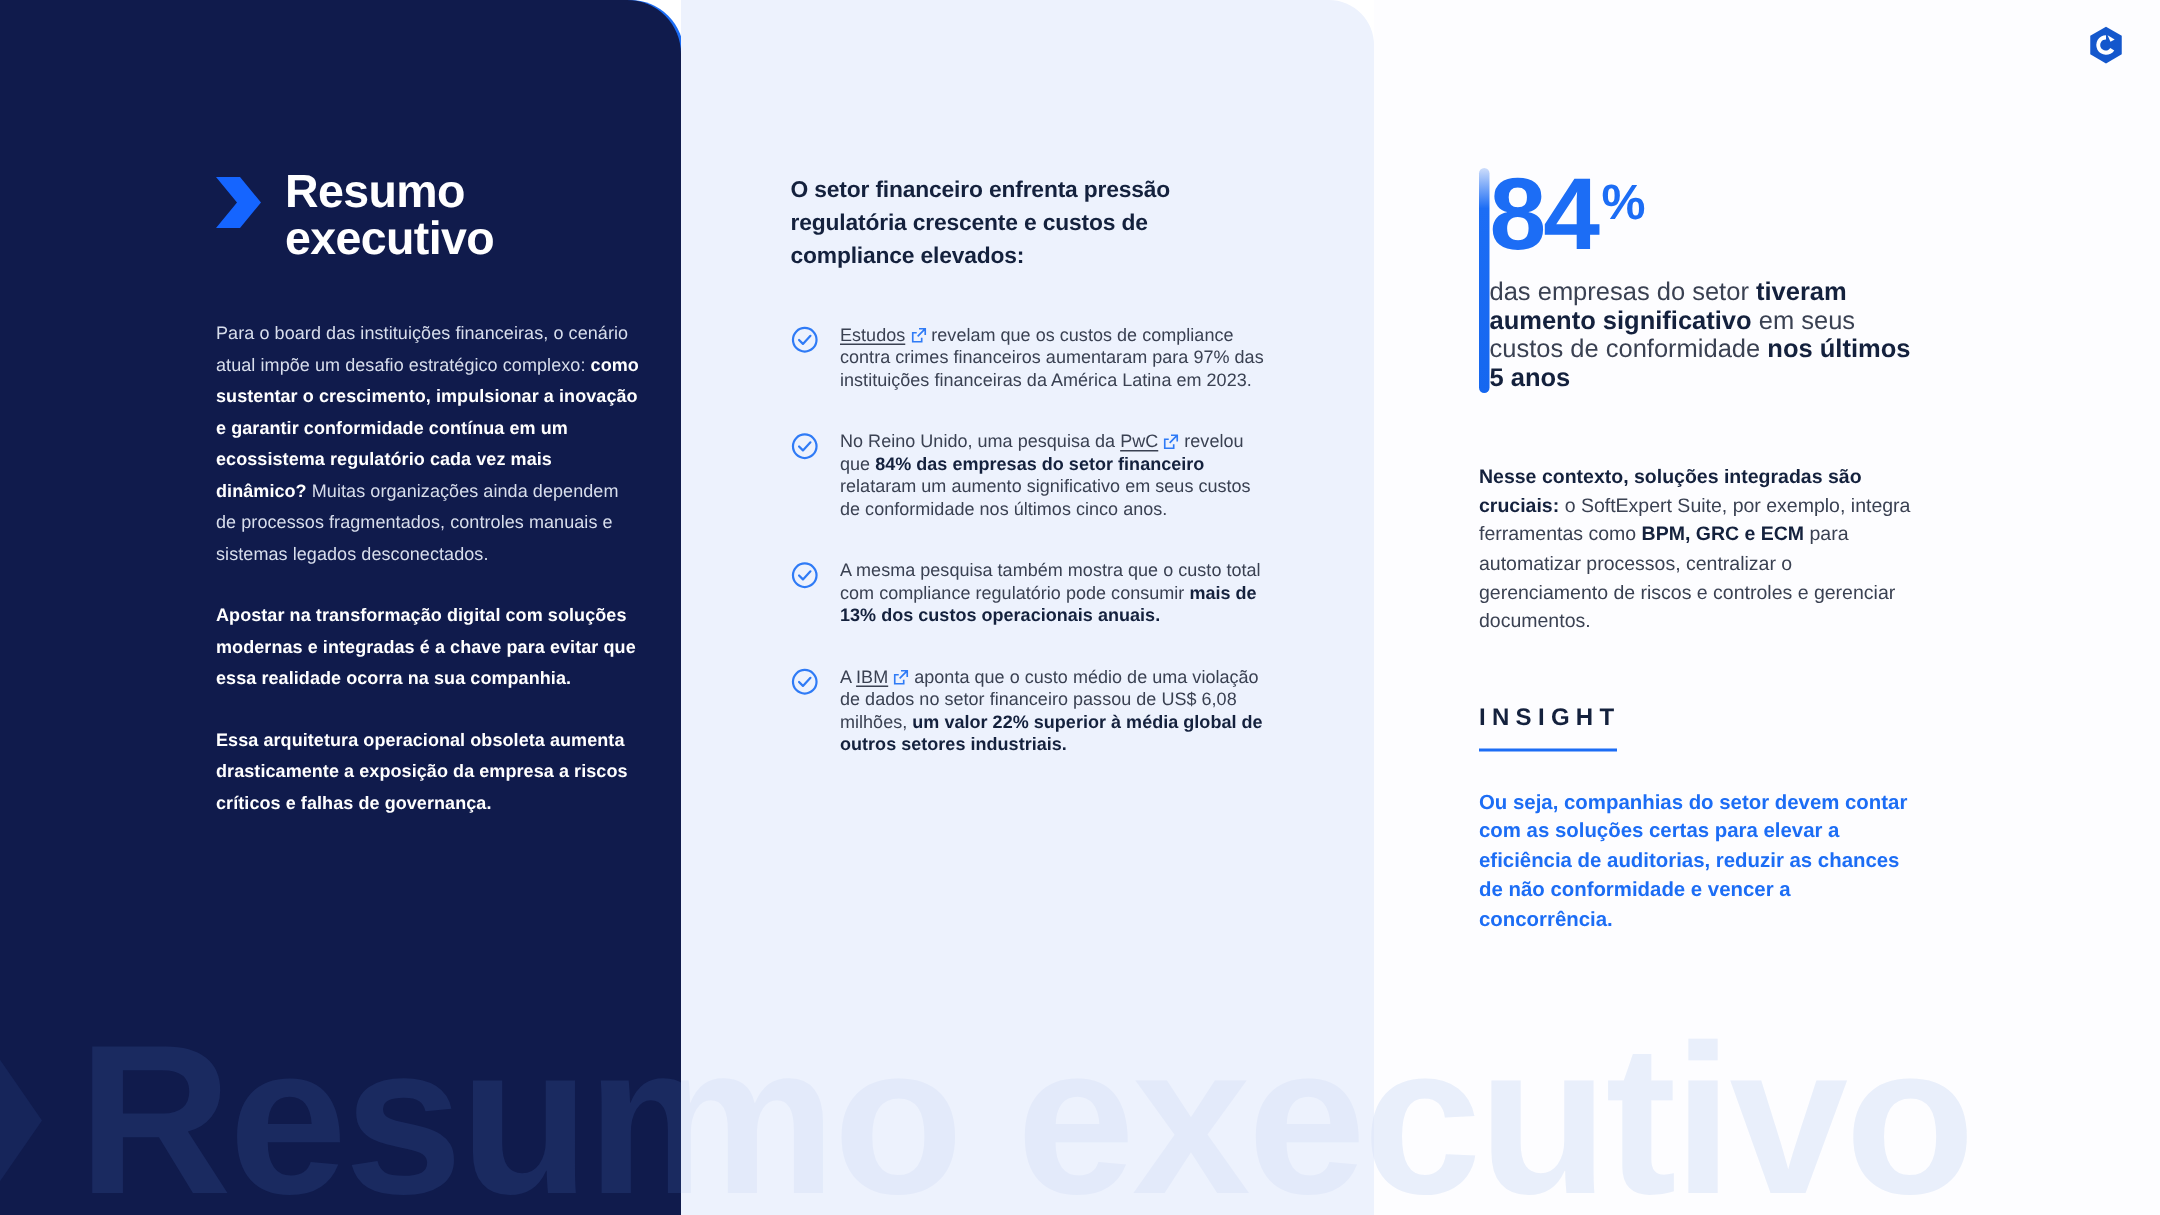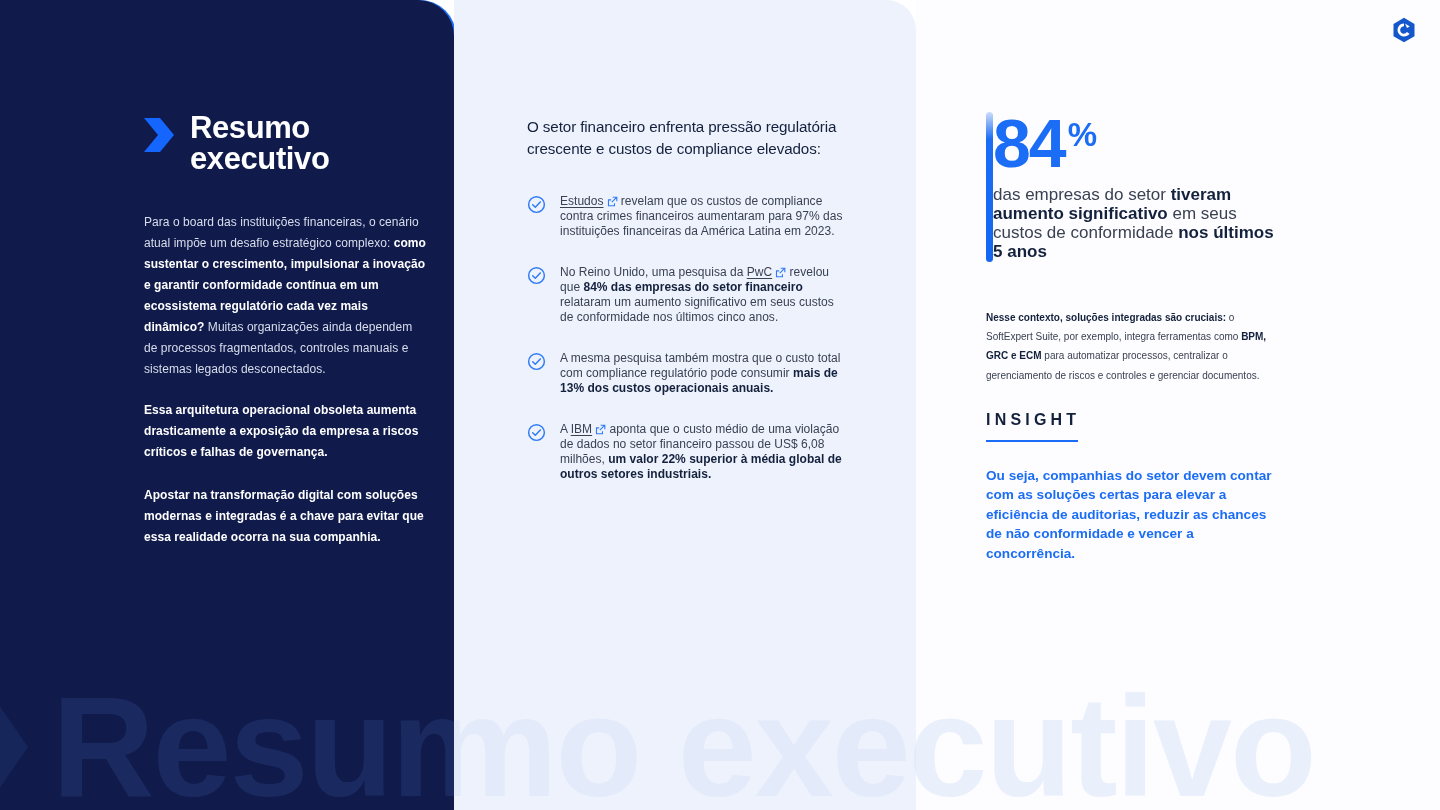--- a/index.html
+++ b/index.html
@@ -130,21 +130,21 @@
   .mid-content {
     position: absolute;
     left: 527px;
     top: 116px;
     width: 316px;
     z-index: 5;
   }
   .mid-heading {
     font-size: 15.2px;
     line-height: 22px;
-    font-weight: 400;
+    font-weight: 700;
     color: #14213D;
     margin-bottom: 34px;
     letter-spacing: -0.1px;
   }
   .bullet {
     display: flex;
     gap: 14px;
     margin-bottom: 26px;
     align-items: flex-start;
   }
@@ -203,24 +203,24 @@
     margin-left: 3px;
   }
   .stat-caption {
     font-size: 17px;
     line-height: 19.3px;
     color: #3A4152;
   }
   .stat-caption b { color: #14213D; font-weight: 700; }
 
   .right-para {
-    font-size: 10px;
+    font-size: 13px;
     line-height: 19.3px;
     color: #3A4152;
-    margin-bottom: 26px;
+    margin-bottom: 46px;
   }
   .right-para b { color: #14213D; font-weight: 700; }
 
   .insight-label {
     font-size: 16px;
     font-weight: 700;
     letter-spacing: 4.2px;
     color: #14213D;
     margin-bottom: 11px;
   }
@@ -286,22 +286,22 @@
       <svg class="title-chevron" width="30" height="34" viewBox="0 0 30 34">
         <path d="M0 0 L16 0 L30 17 L16 34 L0 34 L14 17 Z" fill="#1565FF"></path>
       </svg>
       <div class="panel-title">
         <span>Resumo</span>
         <span>executivo</span>
       </div>
     </div>
     <div id="left-paras">
         <div class="left-para"><span>Para o board das instituições financeiras, o cenário atual impõe um desafio estratégico complexo: </span><b>como sustentar o crescimento, impulsionar a inovação e garantir conformidade contínua em um ecossistema regulatório cada vez mais dinâmico?</b><span> Muitas organizações ainda dependem de processos fragmentados, controles manuais e sistemas legados desconectados.</span></div>
+        <div class="left-para accent"><b>Apostar na transformação digital com soluções modernas e integradas é a chave para evitar que essa realidade ocorra na sua companhia.</b></div>
         <div class="left-para strong"><b>Essa arquitetura operacional obsoleta aumenta drasticamente a exposição da empresa a riscos críticos e falhas de governança.</b></div>
-        <div class="left-para accent"><b>Apostar na transformação digital com soluções modernas e integradas é a chave para evitar que essa realidade ocorra na sua companhia.</b></div>
       </div>
   </div>
 
   <div class="mid-content">
     <div class="mid-heading">O setor financeiro enfrenta pressão regulatória crescente e custos de compliance elevados:</div>
     <div id="mid-bullets">
         <div class="bullet">
           <span class="bullet-icon"><svg width="19" height="19" viewBox="0 0 22 22">
               <circle cx="11" cy="11" r="9.1" fill="none" stroke="#2F7BF6" stroke-width="1.7"></circle>
               <path d="M6.6 11.2 L9.6 14.2 L15.4 8.0" fill="none" stroke="#2F7BF6" stroke-width="1.7" stroke-linecap="round" stroke-linejoin="round"></path>

